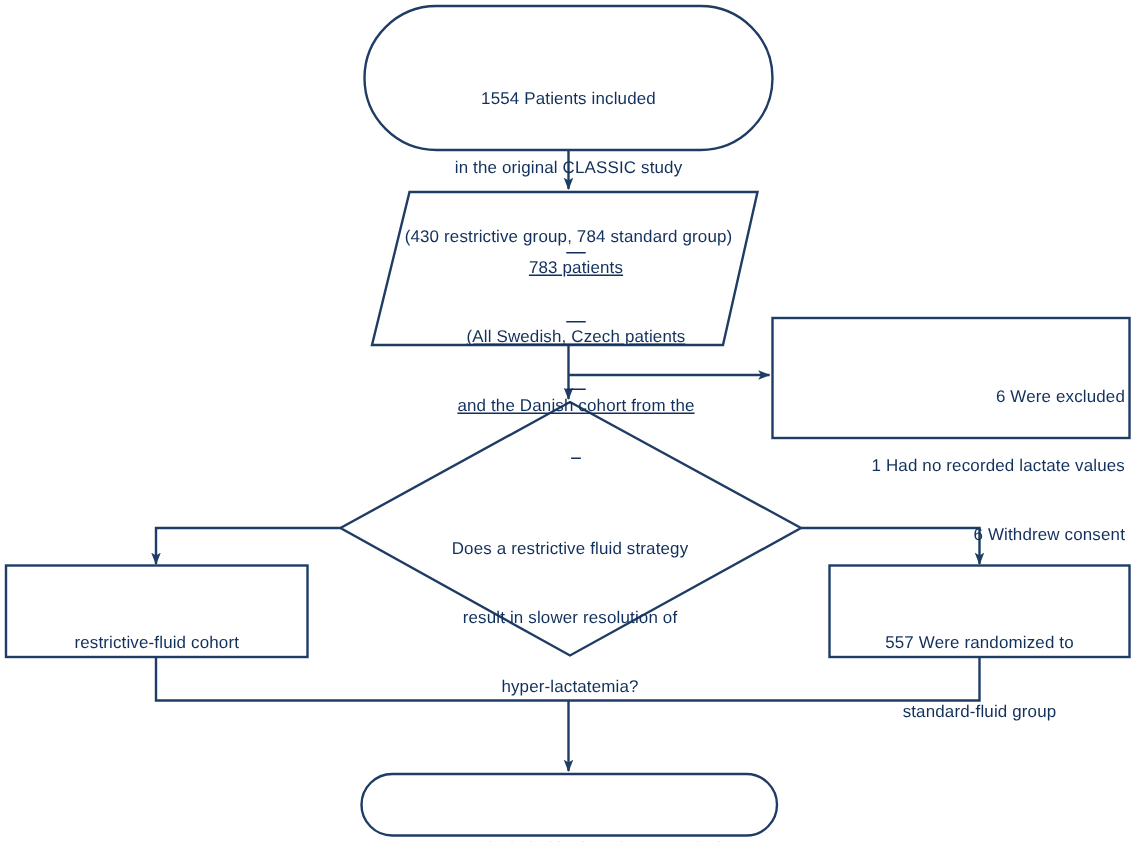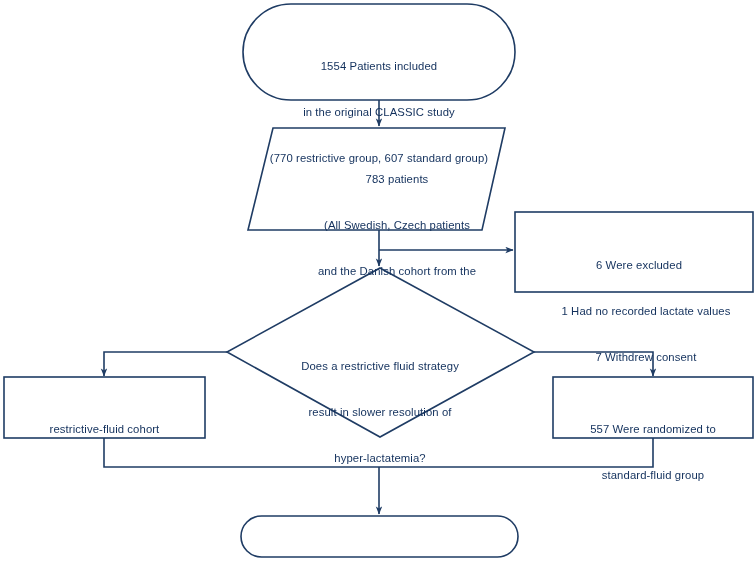--- a/index.html
+++ b/index.html
@@ -44,21 +44,21 @@
     position: absolute;
     color: #12305c;
     font-family: "Liberation Sans", sans-serif;
     font-size: 11.3px;
     line-height: 15.2px;
     text-align: center;
     white-space: pre;
     letter-spacing: 0.1px;
   }
   .node-text.left-align {
-    text-align: center;
+    text-align: right;
     white-space: pre;
   }
   .tline { display: block; }
   .tline.indent { padding-left: 14px; }
 </style>
 </head>
 <body>
 
 <div id="flow-root">
 
@@ -94,33 +94,33 @@
     <rect class="shape-stroke" x="4" y="377" width="201" height="61"></rect>
 
     <rect class="shape-stroke" x="553" y="377" width="200" height="61"></rect>
 
     <rect class="shape-stroke" x="241" y="516" width="277" height="41" rx="20.5" ry="20.5"></rect>
   </svg>
 
   <div class="node-text" style="left:243px; top:29px; width:272px;">
     <span class="tline">1554 Patients included</span>
     <span class="tline">in the original CLASSIC study</span>
-    <span class="tline">(770 restrictive group, 607 standard group)</span>
+    <span class="tline">(430 restrictive group, 784 standard group)</span>
   </div>
 
-  <div class="node-text" style="left:252px; top:142px; width:290px;">
+  <div class="node-text" style="left:239px; top:142px; width:290px;text-decoration:underline;">
     <span class="tline">783 patients</span>
     <span class="tline">(All Swedish, Czech patients</span>
     <span class="tline">and the Danish cohort from the</span>
   </div>
 
   <div class="node-text left-align" style="left:528px; top:228px; width:222px;">
     <span class="tline">6 Were excluded</span>
     <span class="tline indent">1 Had no recorded lactate values</span>
-    <span class="tline indent">7 Withdrew consent</span>
+    <span class="tline indent">6 Withdrew consent</span>
   </div>
 
   <div class="node-text" style="left:240px; top:329px; width:280px;">
     <span class="tline">Does a restrictive fluid strategy</span>
     <span class="tline">result in slower resolution of</span>
     <span class="tline">hyper-lactatemia?</span>
   </div>
 
   <div class="node-text" style="left:4px; top:392px; width:201px;">
     <span class="tline">restrictive-fluid cohort</span>

